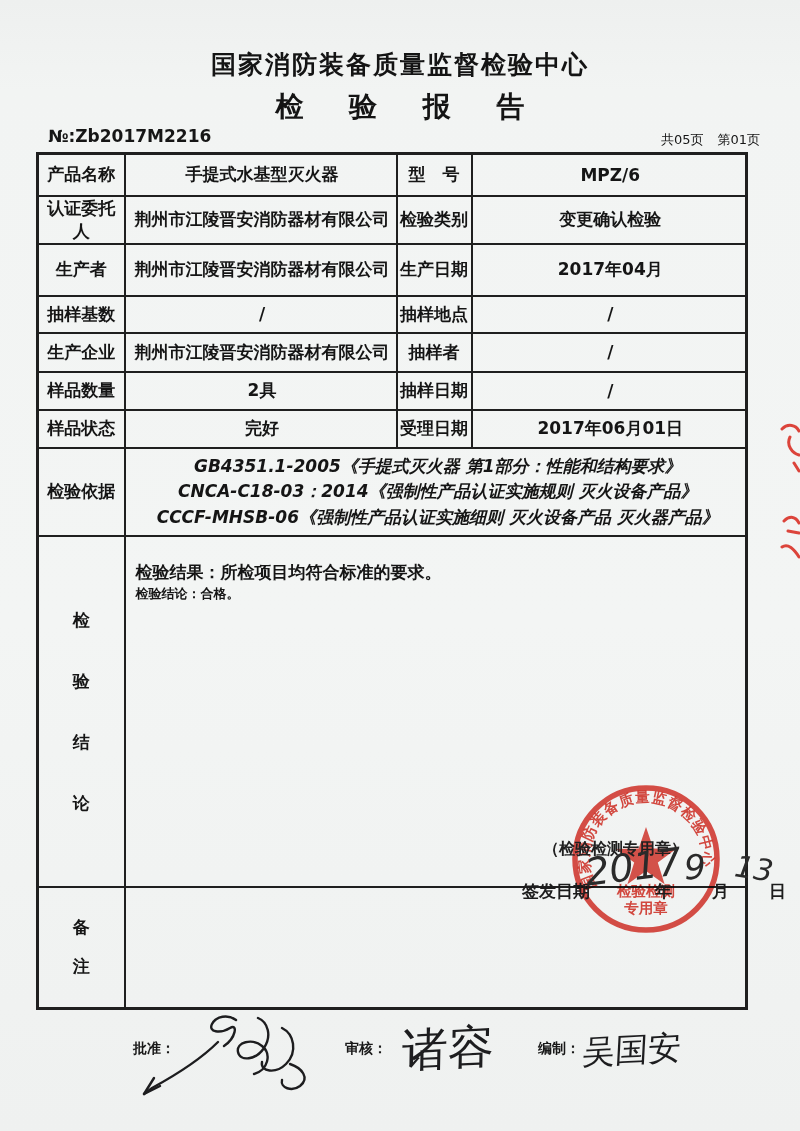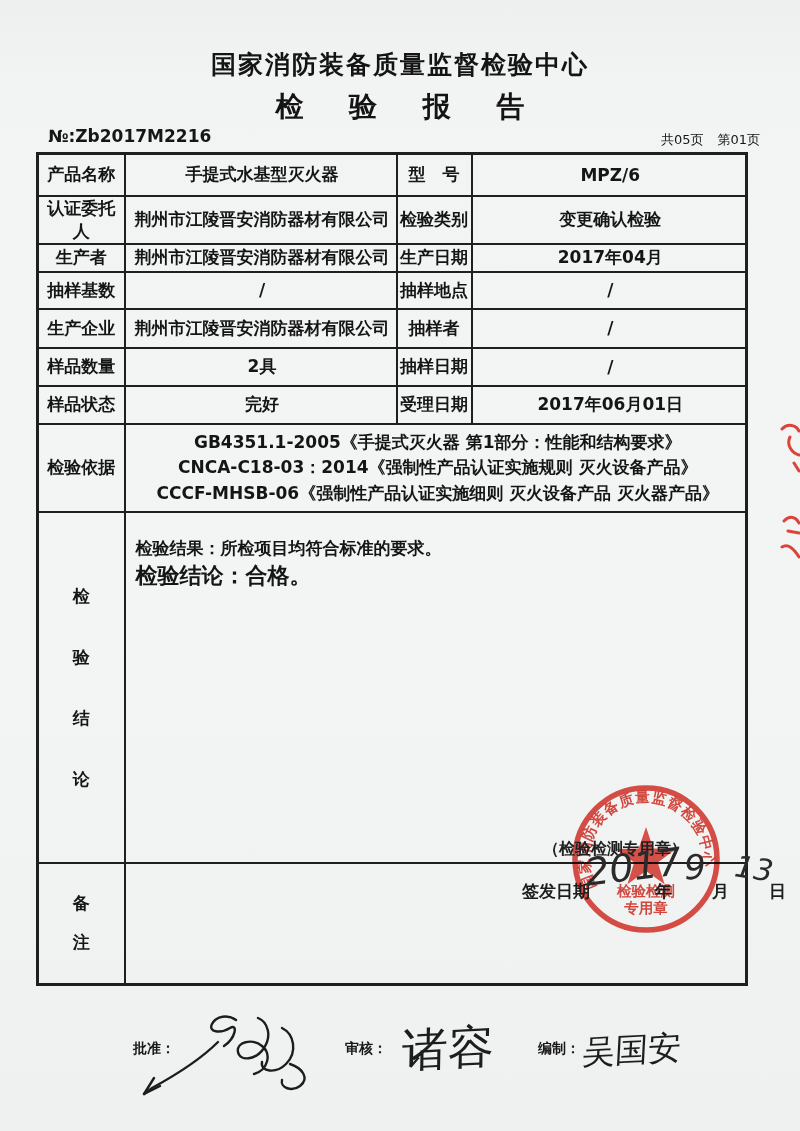--- a/index.html
+++ b/index.html
@@ -38,27 +38,27 @@
   }
   table.report th,table.report td{
     border:2px solid #1f1f1f;
     font-size:17px;color:#151515;
     padding:0 6px;overflow:hidden;
   }
   table.report th{font-weight:600;text-align:center;padding:0 2px;}
   table.report td{font-weight:600;text-align:center;padding-left:9px;}
   td.slash{font-weight:500;}
   .basis-cell{font-size:15.5px;line-height:1.5;padding:5px 4px 5px 9px !important;font-weight:600;}
-  .basis-cell div{white-space:nowrap;}
+  .basis-cell div{white-space:nowrap;font-style:italic;}
   .vlabel{vertical-align:middle;}
   .vlabel .vwrap{display:flex;flex-direction:column;align-items:center;justify-content:center;gap:38px;}
   .vlabel-remarks .vwrap{gap:16px;}
   .concl-cell{position:relative;vertical-align:top;padding:0 !important;}
   .concl-line1{position:absolute;left:10px;top:16px;font-size:17px;font-weight:700;white-space:nowrap;margin-top:8px;}
-  .concl-line2{position:absolute;left:10px;top:48px;font-size:22px;font-weight:600;white-space:nowrap;}
+  .concl-line2{position:absolute;left:10px;top:48px;font-size:13px;font-weight:600;white-space:nowrap;}
   
   .seal-note{
     position:absolute;left:543px;top:839px;font-size:16px;font-weight:600;color:#202020;z-index:3;white-space:nowrap;
   }
   .issue-date{position:absolute;left:0;top:0;width:800px;height:0;z-index:3;}
   .issue-date .lbl{position:absolute;font-size:17px;font-weight:600;color:#1c1c1c;white-space:nowrap;margin-top:12px;}
   .hand{font-style:italic;color:#2a2a2a;font-weight:400;white-space:nowrap;}
   .hw-year{position:absolute;left:585px;top:845px;font-size:38px;transform:rotate(-7deg);}
   .hw-month{position:absolute;left:684px;top:847px;font-size:34px;transform:rotate(-3deg);}
   .hw-day{position:absolute;left:735px;top:851px;font-size:30px;transform:rotate(9deg);}
@@ -94,21 +94,21 @@
       <td>手提式水基型灭火器</td>
       <th>型　号</th>
       <td>MPZ/6</td>
     </tr>
     <tr style="height:42px">
       <th>认证委托人</th>
       <td>荆州市江陵晋安消防器材有限公司</td>
       <th>检验类别</th>
       <td>变更确认检验</td>
     </tr>
-    <tr style="height:28px">
+    <tr style="height:52px">
       <th>生产者</th>
       <td>荆州市江陵晋安消防器材有限公司</td>
       <th>生产日期</th>
       <td>2017年04月</td>
     </tr>
     <tr style="height:37px">
       <th>抽样基数</th>
       <td class="slash">/</td>
       <th>抽样地点</th>
       <td class="slash">/</td>

